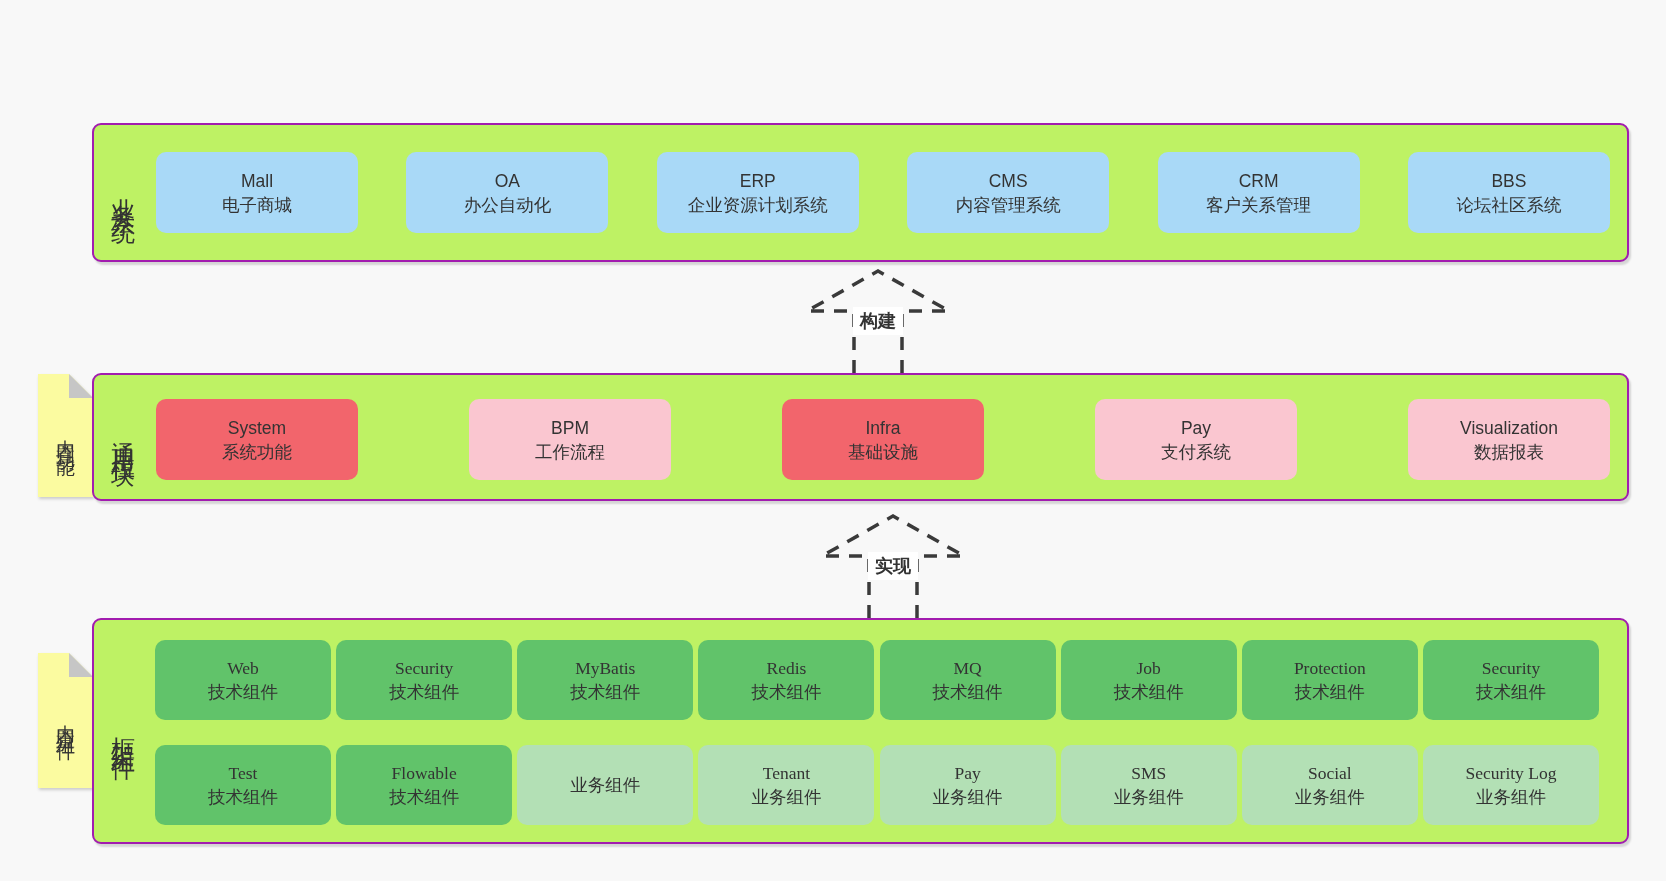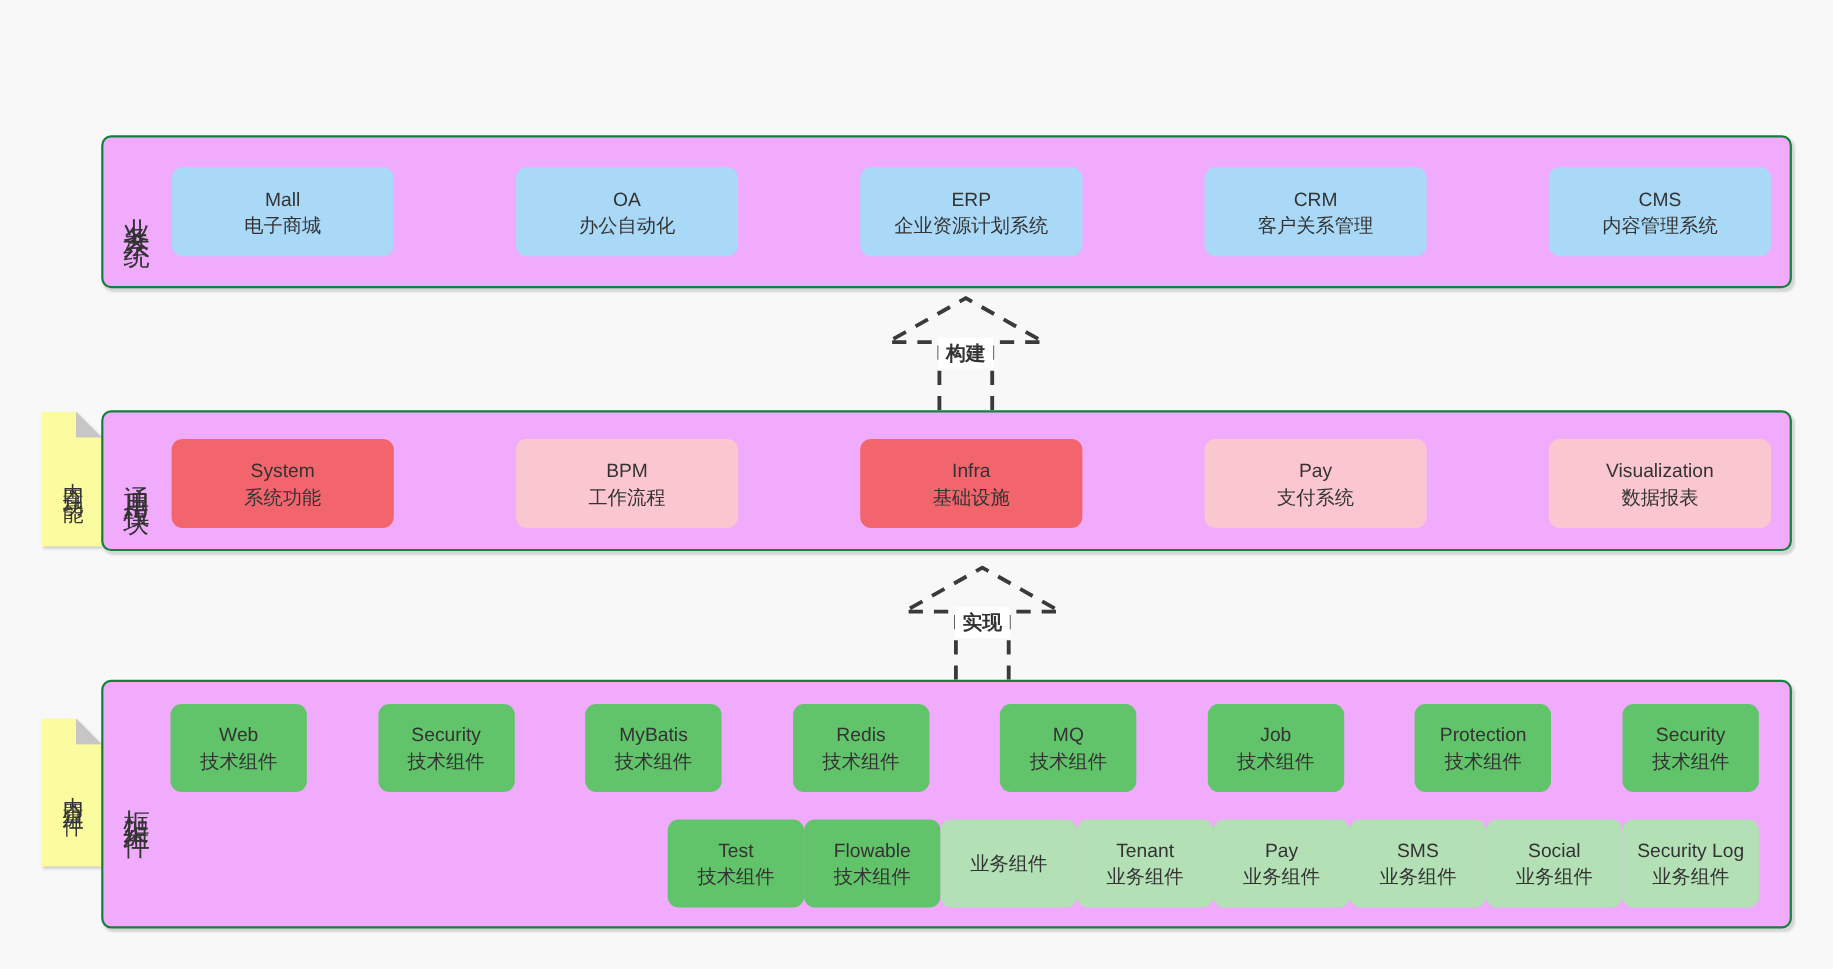--- a/index.html
+++ b/index.html
@@ -3,46 +3,46 @@
 <meta charset="utf-8">
 <style>
   html,body{margin:0;padding:0;}
   body{
     width:1666px;height:881px;position:relative;overflow:hidden;
     background:#f8f8f8;color:#333;
     font-family:"Liberation Sans","DejaVu Sans",sans-serif;
   }
   .container{
     position:absolute;box-sizing:border-box;
-    background:#f0abfc;border:2px solid #15803d;border-radius:9px;
+    background:#bef264;border:2px solid #a21caf;border-radius:9px;
     box-shadow:2px 3px 2px rgba(0,0,0,0.14);
   }
   #sec1{left:92px;top:123px;width:1537px;height:139px;}
   #sec2{left:92px;top:373px;width:1537px;height:128px;}
   #sec3{left:92px;top:618px;width:1537px;height:226px;}
   .v-label{
     position:absolute;left:13px;top:50%;transform:translateY(-50%);
     writing-mode:vertical-rl;text-orientation:upright;
     font-size:24px;letter-spacing:7px;color:#333;white-space:nowrap;
   }
   .row{
     position:absolute;left:62px;right:17px;
     display:flex;justify-content:space-between;
   }
   #sec1 .row{top:27px;}
   #sec2 .row{top:24px;}
   #sec3 .row1{top:20px;left:61px;right:28px;}
-  #sec3 .row2{top:125px;left:61px;right:28px;justify-content:flex-end;}
+  #sec3 .row2{top:125px;left:61px;right:28px;}
   .box{
     box-sizing:border-box;border-radius:10px;
     display:flex;flex-direction:column;justify-content:center;align-items:center;
     text-align:center;font-size:17.5px;line-height:24px;padding:2px 10px;
   }
   #sec1 .box,#sec2 .box{width:202px;height:81px;}
-  #sec3 .box{width:124px;height:80px;padding:2px 12px;}
+  #sec3 .box{width:176px;height:80px;padding:2px 12px;font-family:Liberation Serif, serif;}
   .v-blue{background:#a9d9f7;}
   .v-red{background:#f2656c;}
   .v-pink{background:#fac6d0;}
   .v-green{background:#61c36a;}
   .v-lightgreen{background:#b3e0b5;}
   .arrow{position:absolute;width:146px;height:104px;}
   #arrow1{left:805px;top:269px;}
   #arrow2{left:820px;top:514px;}
   .arrow svg{position:absolute;left:0;top:0;display:block;}
   .arrow-label{
@@ -82,26 +82,30 @@
       </div>
       <div class="box v-blue">
         <div>OA</div>
         <div>办公自动化</div>
       </div>
       <div class="box v-blue">
         <div>ERP</div>
         <div>企业资源计划系统</div>
       </div>
       <div class="box v-blue">
+        <div>CMS</div>
+        <div>内容管理系统</div>
+      </div>
+      <div class="box v-blue">
         <div>CRM</div>
         <div>客户关系管理</div>
       </div>
       <div class="box v-blue">
-        <div>CMS</div>
-        <div>内容管理系统</div>
+        <div>BBS</div>
+        <div>论坛社区系统</div>
       </div>
     </div>
 </div>
 
 <div id="arrow1" class="arrow">
   <svg width="146" height="104" viewBox="0 0 146 104">
     <path d="M 49 104 L 49 42 L 2 42 L 73 2 L 144 42 L 97 42 L 97 104" fill="none" stroke="#3a3a3a" stroke-width="3.5" stroke-dasharray="13 10"></path>
   </svg>
   <div class="arrow-label">构建</div>
 </div>

